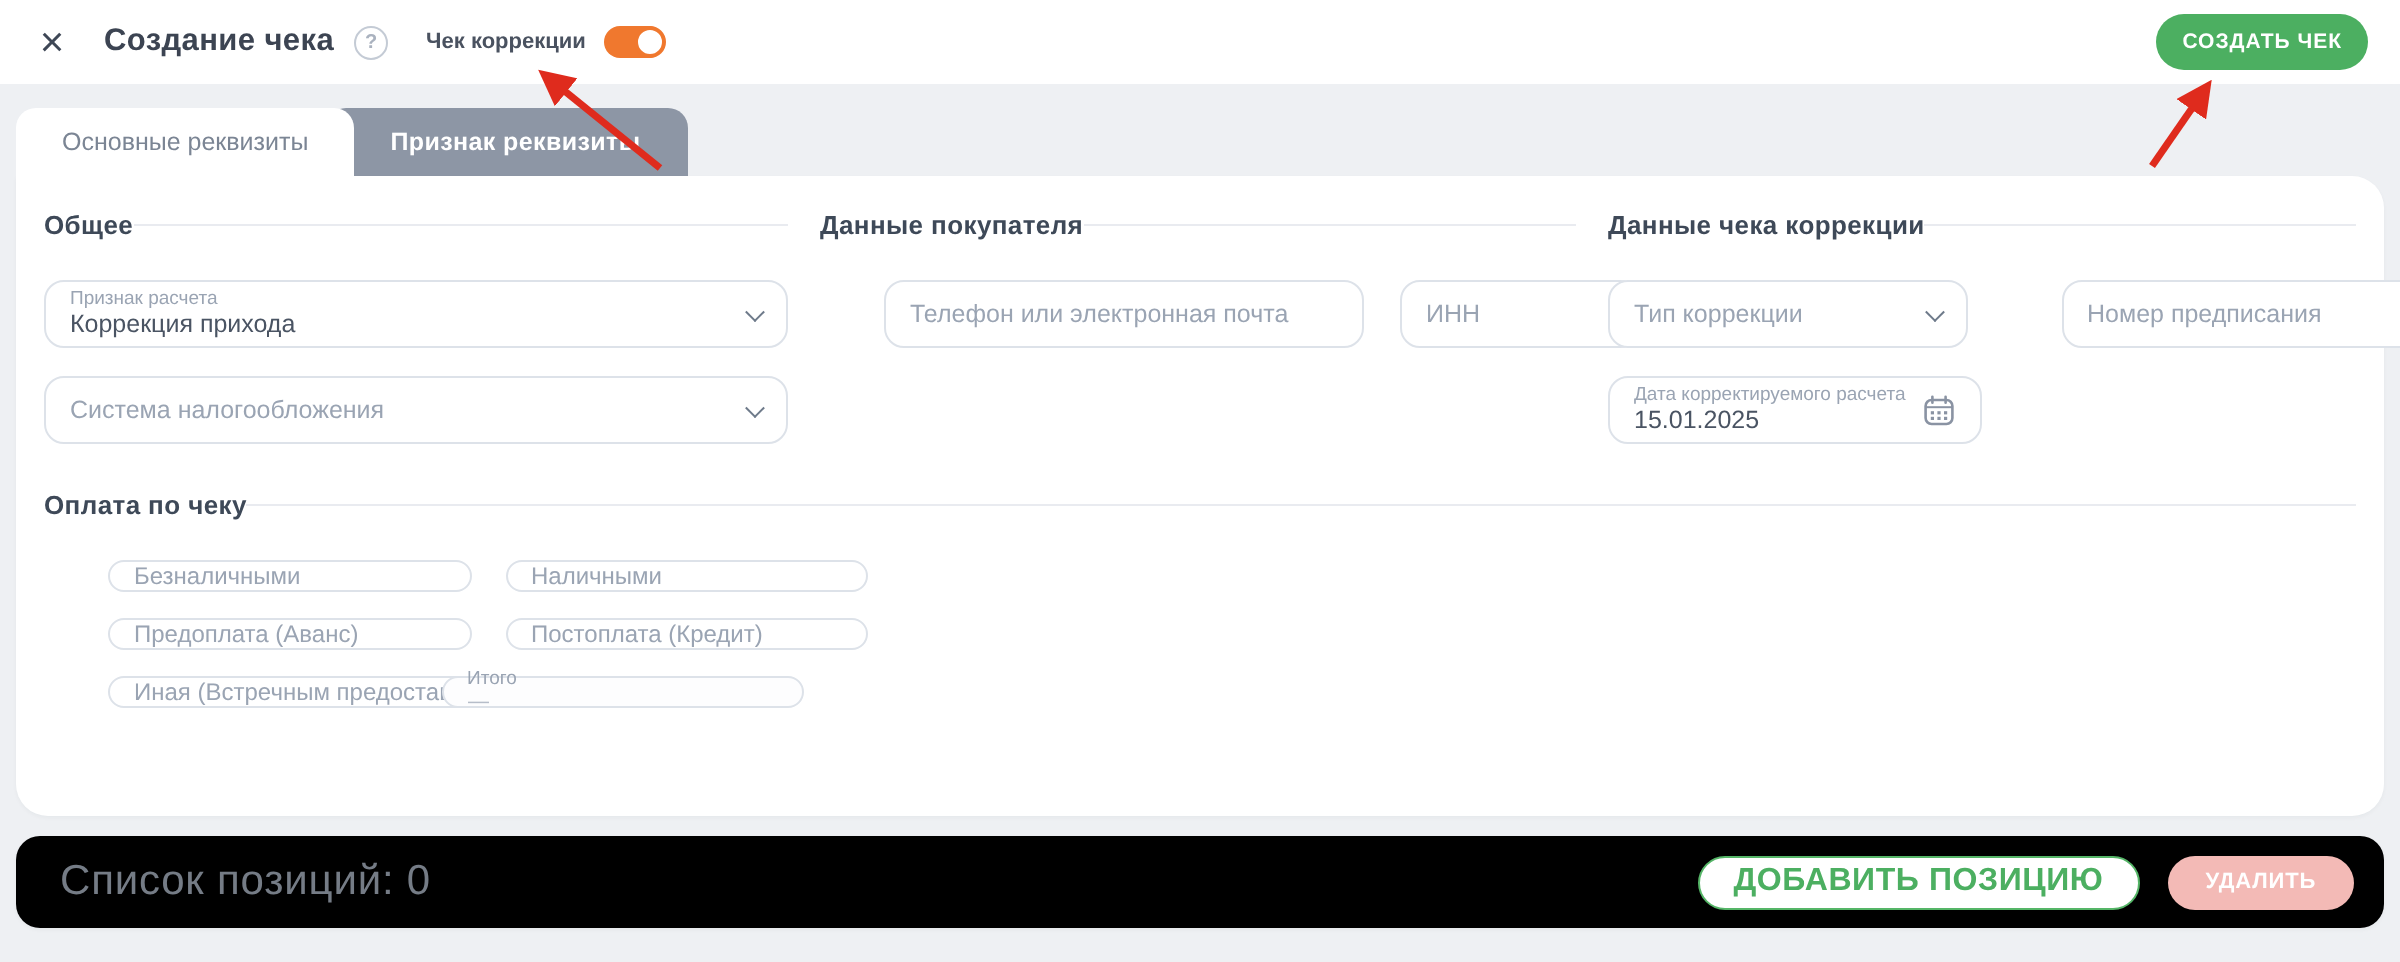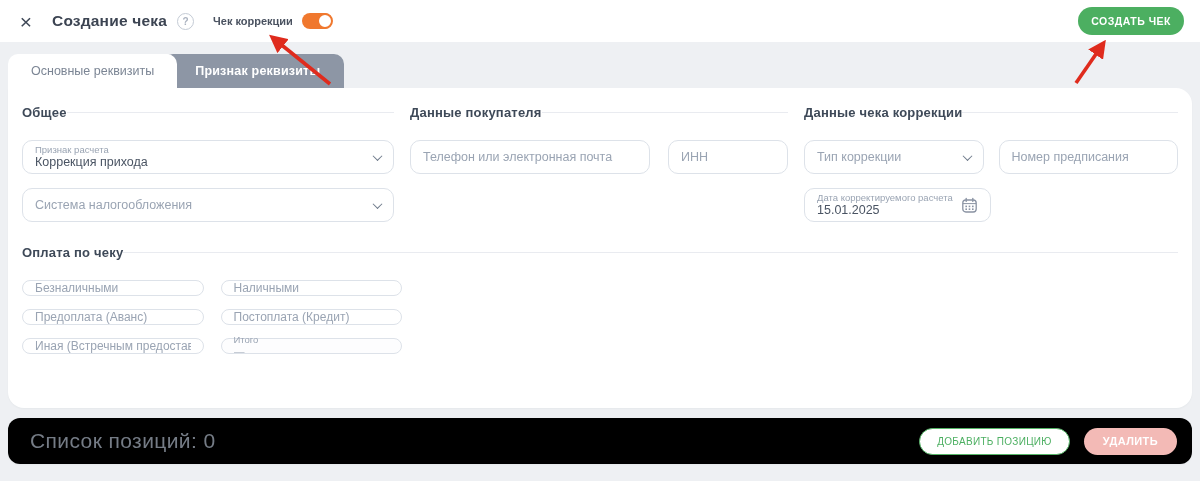--- a/index.html
+++ b/index.html
@@ -73,21 +73,21 @@
     margin:3px 0 20px; height:16px;
   }
   .rule { flex:1; height:1px; background:#e9ebf0; }
 
   .field {
     height:34px; border:1px solid #dde2e9; border-radius:10px;
     display:flex; align-items:center; padding:0 12px; background:#fff;
     font-size:12.5px; width:100%;
     font-family:"Liberation Sans", sans-serif; color:#4a5463;
   }
-  input.field { outline:none; }
+  input.field { outline:none;margin-left:32px; }
   input.field::placeholder { color:#9aa4b3; opacity:1; }
   .field .ph { color:#9aa4b3; white-space:nowrap; overflow:hidden; text-overflow:ellipsis; }
   .combo { justify-content:space-between; cursor:pointer; }
   .chev {
     width:7px; height:7px; flex:0 0 auto;
     border-right:1.6px solid #6e7a8a; border-bottom:1.6px solid #6e7a8a;
     transform:rotate(45deg) translate(-1px,-1px); margin-left:8px;
   }
   .stack { display:flex; flex-direction:column; line-height:1.2; overflow:hidden; }
   .flabel { font-size:9.5px; color:#9aa4b3; white-space:nowrap; }
@@ -109,21 +109,21 @@
   .footer {
     margin:10px 8px 0; height:46px; background:#000000; border-radius:12px;
     display:flex; align-items:center; padding:0 15px 0 22px;
     box-shadow:0 1px 2px rgba(30,40,60,.04);
   }
   .items-title { font-size:21px; color:#757c86; letter-spacing:.4px; }
   .add-btn {
     height:27px; padding:0 17px; border-radius:14px; background:#fff;
     border:1.5px solid #55b567; color:var(--accent-green, #4caf61);
     font-family:"Liberation Sans", sans-serif;
-    font-size:10px; font-weight:400; letter-spacing:.3px;
+    font-size:16px; font-weight:700; letter-spacing:.3px;
     margin-right:14px; cursor:pointer;
   }
   .del-btn {
     height:27px; padding:0 19px; border-radius:14px; border:none;
     background:var(--delete-pink, #f3bab6); color:#fff;
     font-family:"Liberation Sans", sans-serif;
     font-size:11px; font-weight:700; letter-spacing:.4px; cursor:default;
   }
 
   

